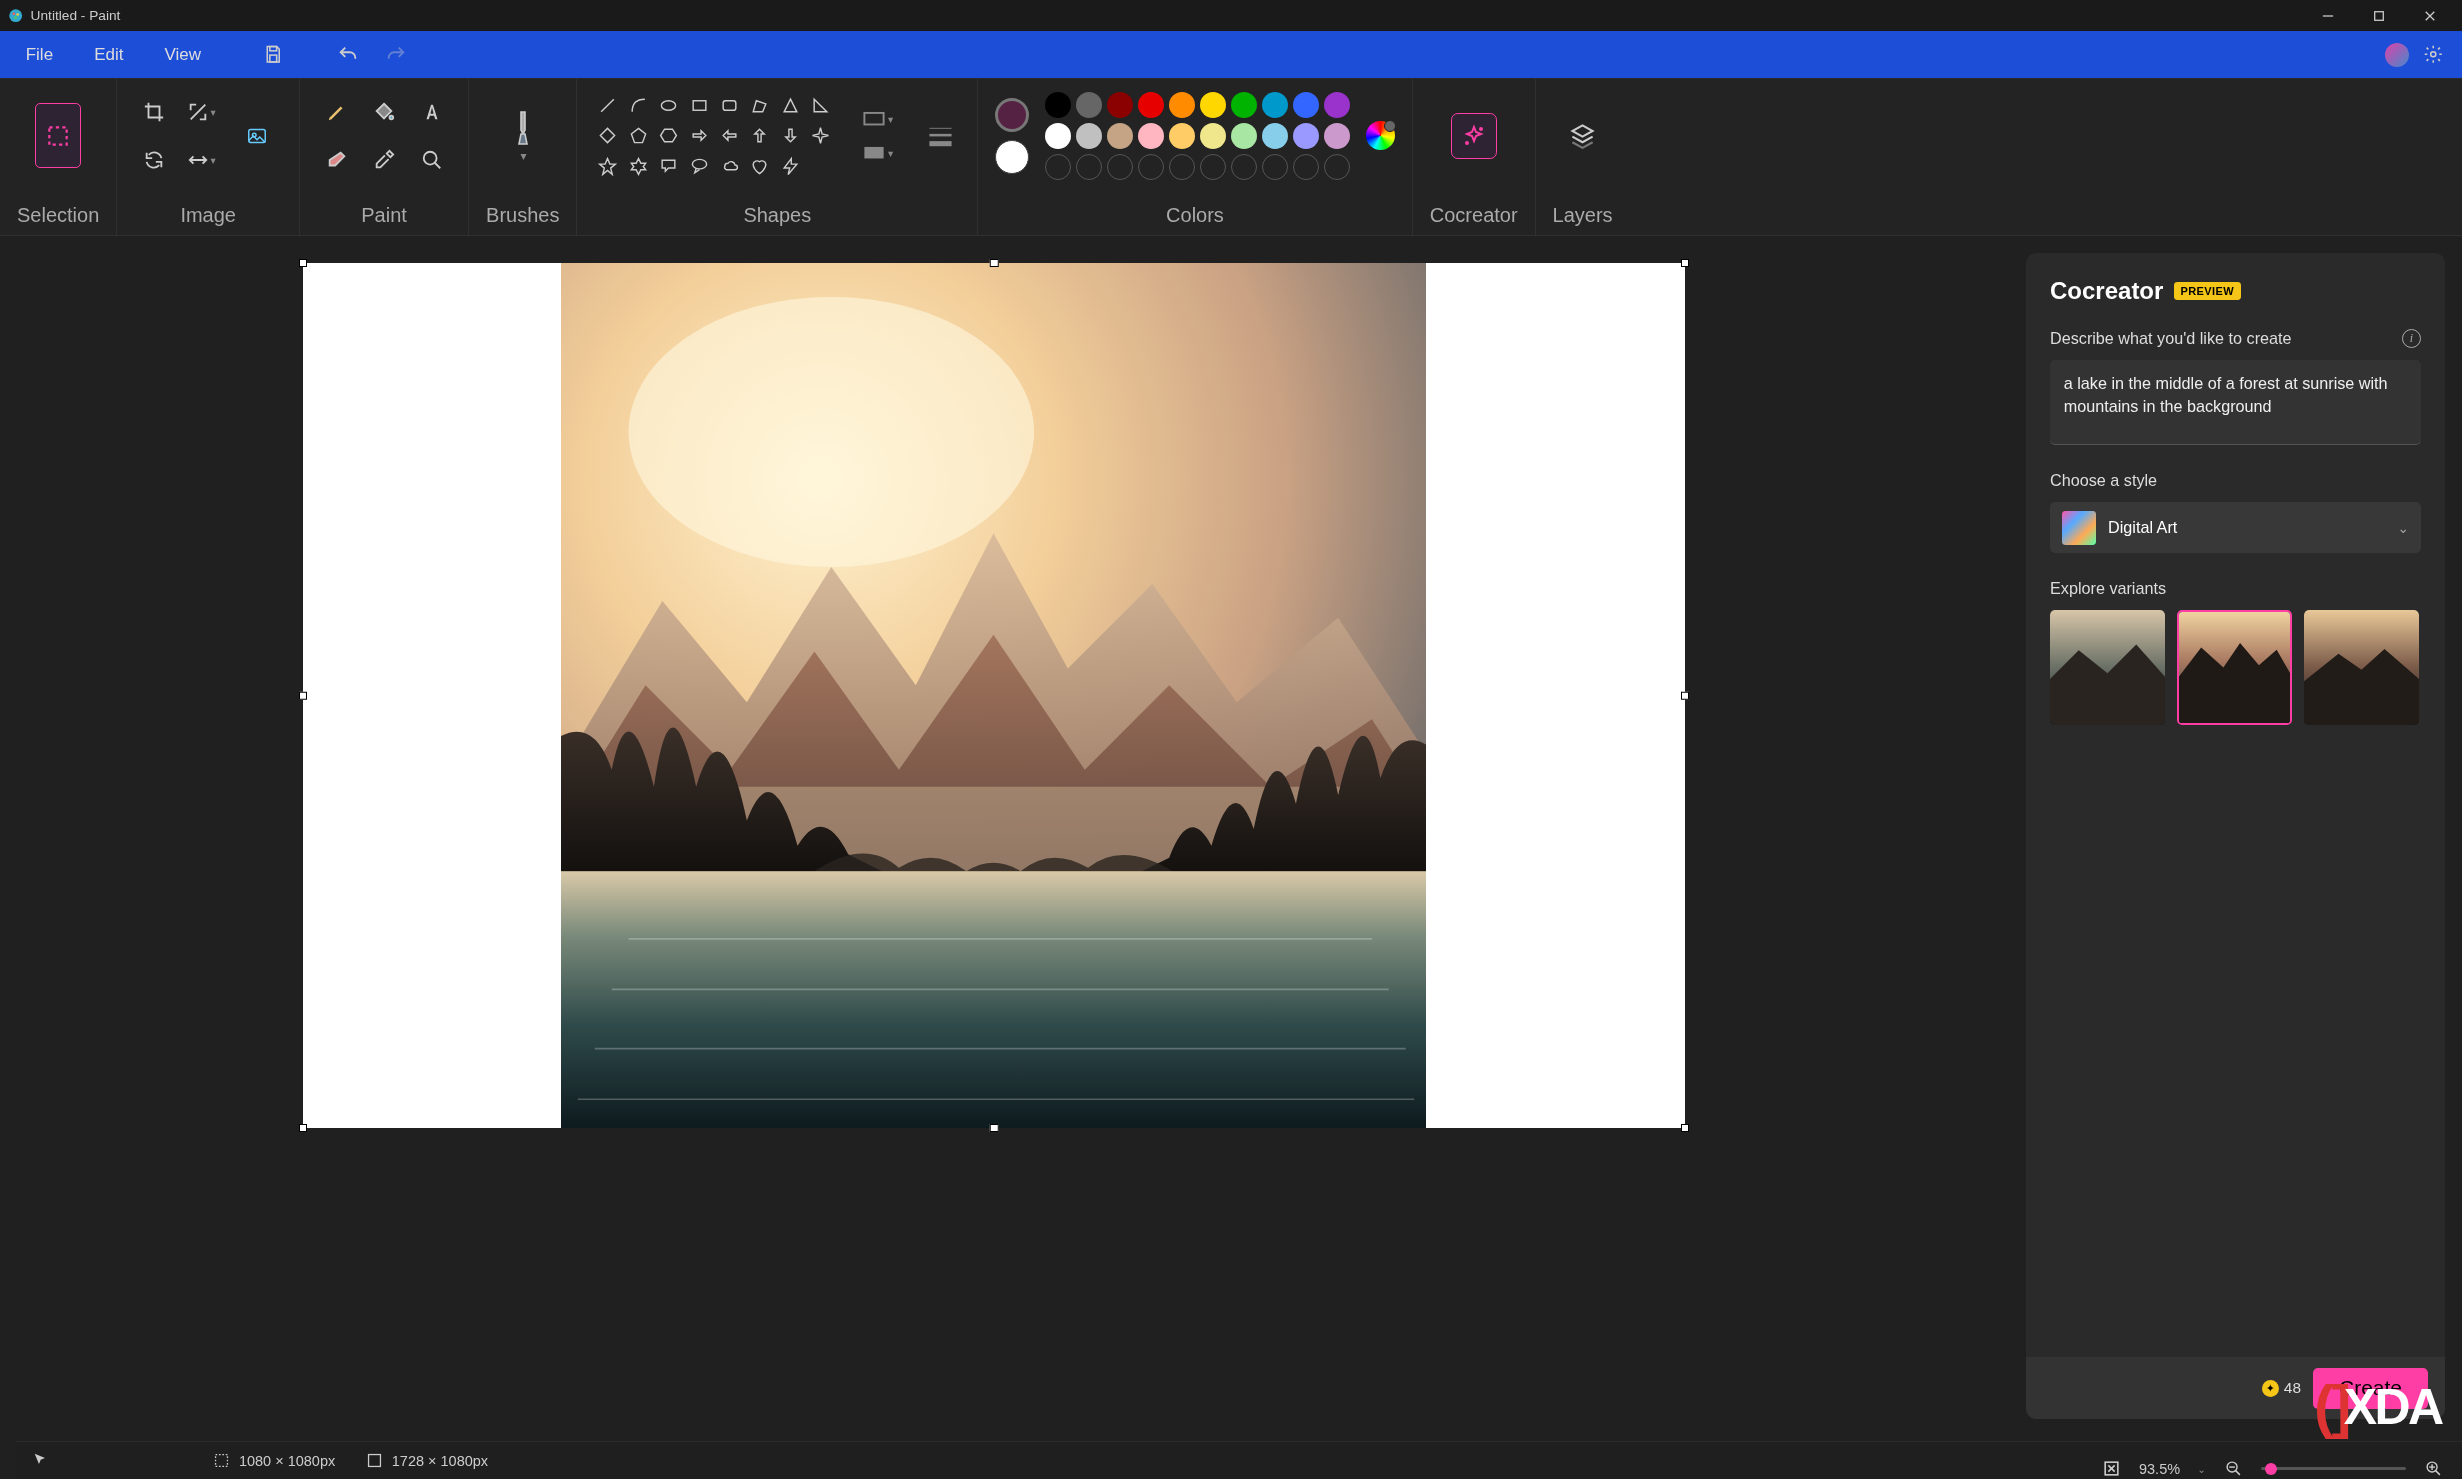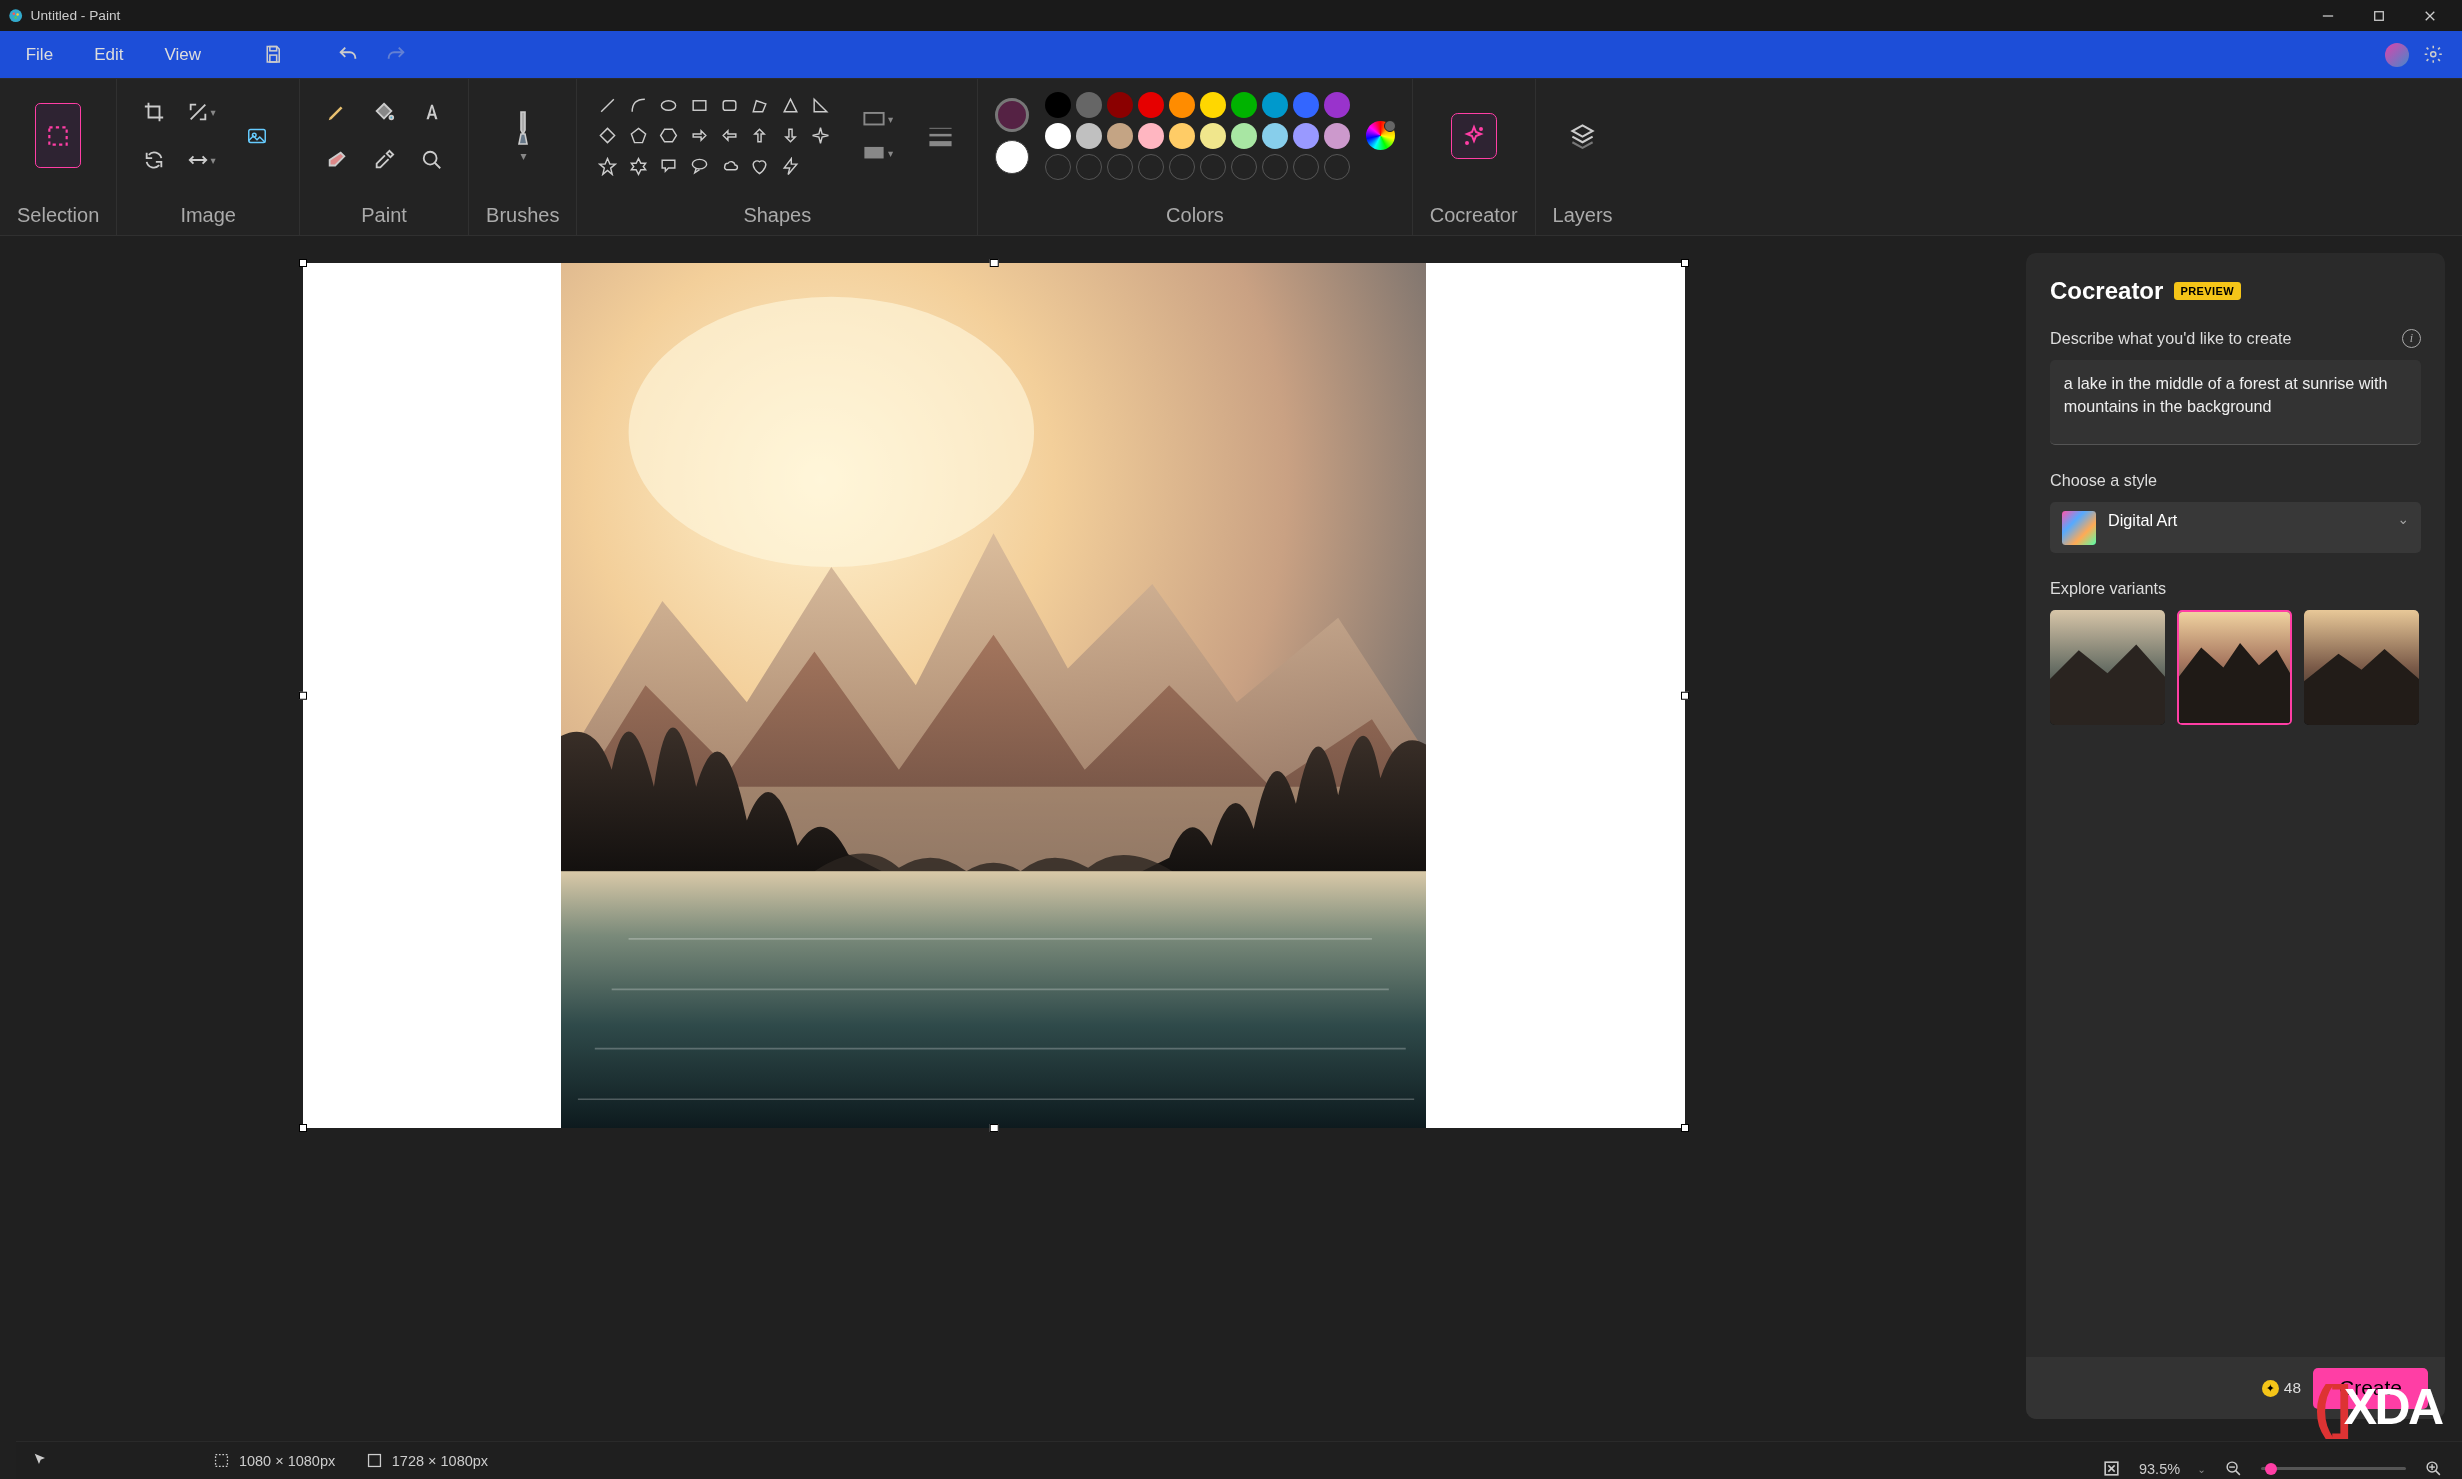--- a/index.html
+++ b/index.html
@@ -73,21 +73,21 @@
 
 
 .cocreator-panel { position: absolute; top: 253px; right: 17px; width: 419px; bottom: 60px; background: #2a2a2a; border-radius: 10.3px; padding: 24px; display: flex; flex-direction: column; }
 .cc-head { display: flex; align-items: center; gap: 10.3px; margin-bottom: 24px; }
 .cc-title { font-size: 24px; font-weight: 600; color: #fff; }
 .cc-badge { background: #f5c518; color: #000; font-size: 11px; font-weight: 700; padding: 2.6px 6.8px; border-radius: 3.4px; letter-spacing: 0.4px; }
 .cc-sub { display: flex; justify-content: space-between; align-items: center; font-size: 16.2px; color: #ddd; margin-bottom: 12px; }
 .cc-sub .info-icon { width: 19px; height: 19px; border: 1.3px solid #aaa; border-radius: 50%; display:flex; align-items:center; justify-content:center; font-size: 12px; color:#aaa; font-style: italic; font-family: Georgia, serif; }
 .cc-textarea { background: #333; border: none; border-radius: 5.1px; padding: 12px 13.7px; font-size: 16.2px; color: #eee; line-height: 1.45; resize: none; height: 85px; font-family: inherit; border-bottom: 0.9px solid #555; }
 .cc-section-title { font-size: 16.2px; color: #ddd; margin: 26px 0 12px 0; }
-.cc-style-sel { background: #383838; border-radius: 5.1px; padding: 8.5px 12px; display: flex; align-items: flex-start; gap: 12px; }
+.cc-style-sel { background: #383838; border-radius: 5.1px; padding: 8.5px 12px; display: flex; align-items: center; gap: 12px; }
 .cc-style-thumb { width: 34px; height: 34px; border-radius: 3.4px; background: linear-gradient(135deg,#f5a,#5af,#fa5,#5fa); }
 .cc-style-name { font-size: 16.2px; color: #fff; flex: 1; }
 .cc-style-sel .dd-arrow { color: #aaa; font-size: 13.7px; }
 .cc-variants { display: flex; gap: 12px; }
 .cc-var { width: 115px; height: 115px; border-radius: 5.1px; overflow: hidden; background: #111; }
 .cc-var.selected { border: 2.6px solid #ff3ea5; }
 .cc-footer { margin-top: auto; display: flex; align-items: center; justify-content: flex-end; gap: 12px; background: #333; margin: auto -24px -24px -24px; padding: 10.3px 17px; border-radius: 0 0 10.3px 10.3px; }
 .cc-credits { display: flex; align-items: center; gap: 5.1px; font-size: 15.4px; color: #ddd; }
 .cc-credit-icon { width: 17px; height: 17px; background: #f5c518; border-radius: 50%; display:flex;align-items:center;justify-content:center;font-size:11px;color:#000; }
 .cc-create-btn { background: #ff3ea5; color: #000; font-size: 21px; padding: 8.5px 26px; border: none; border-radius: 5.1px; font-weight: 500; text-align: right; }

